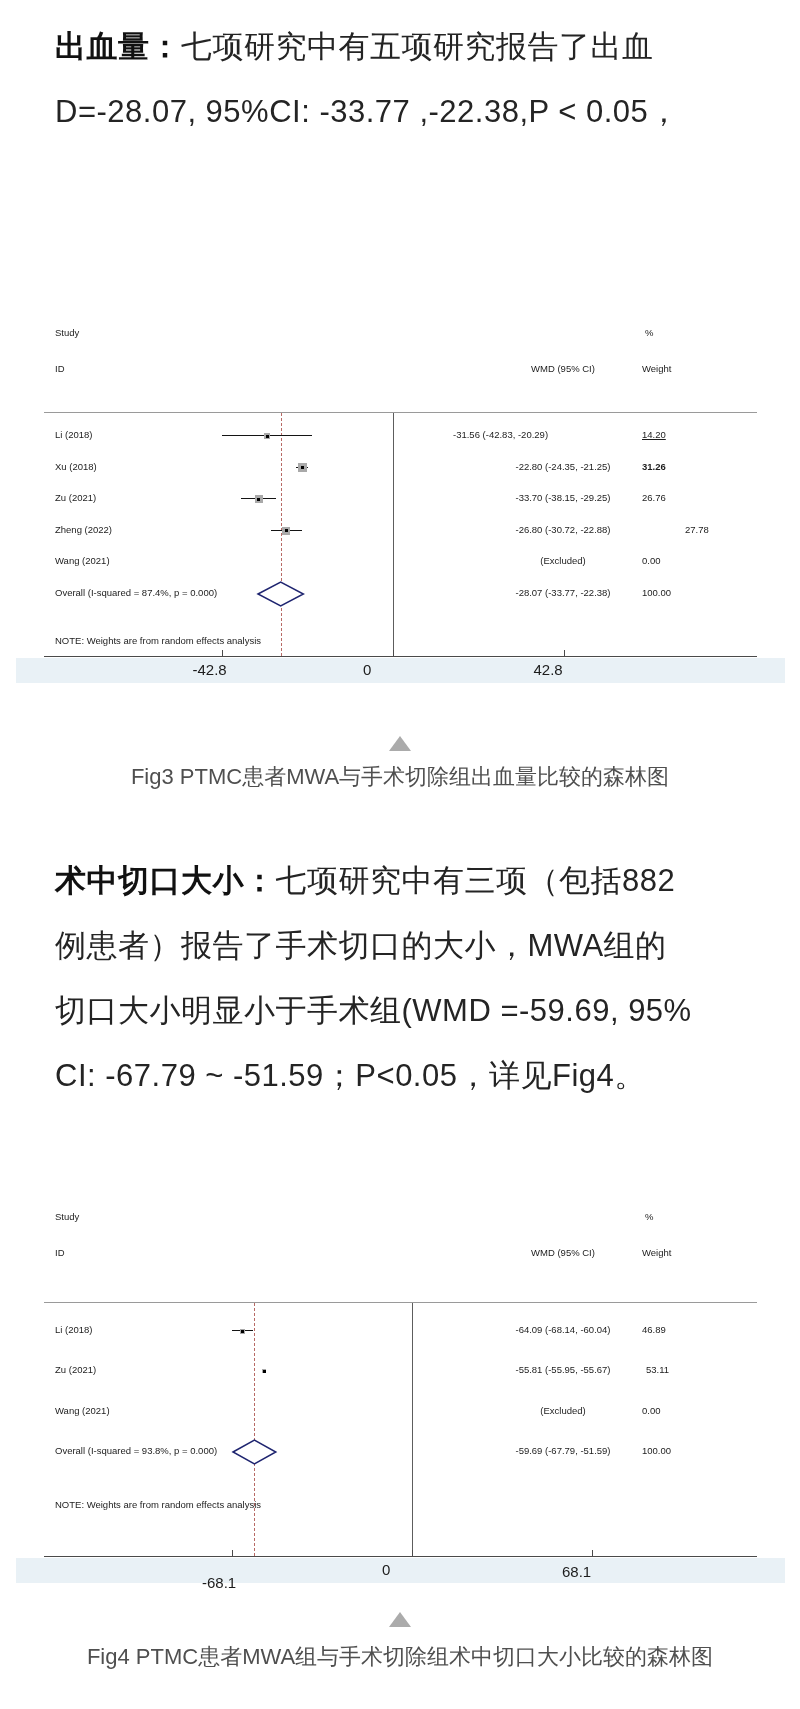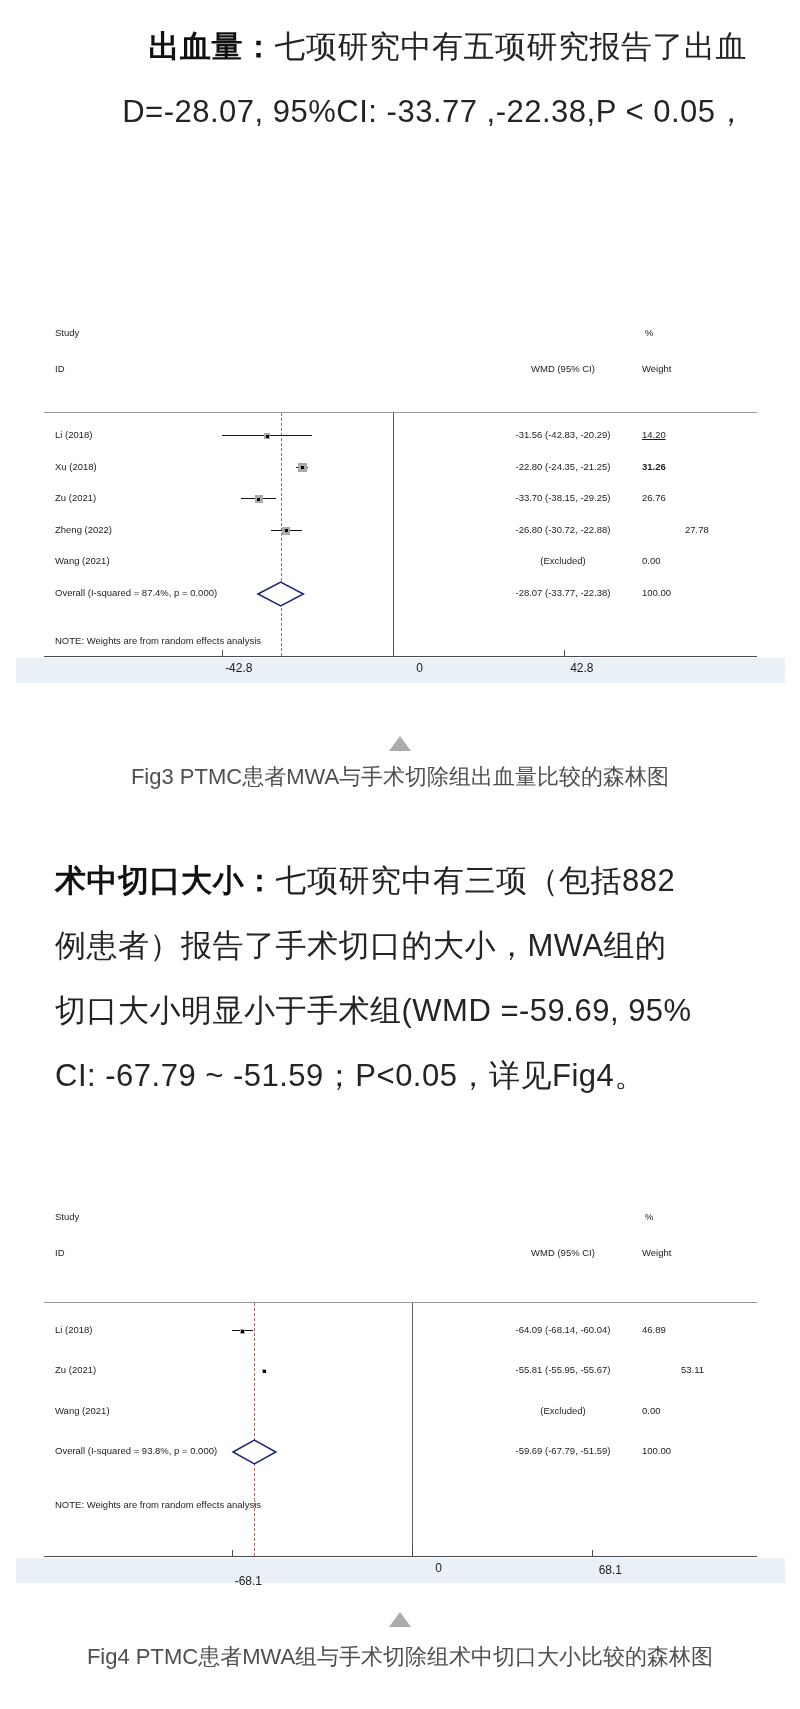--- a/index.html
+++ b/index.html
@@ -18,45 +18,45 @@
   .fp-text{position:absolute;font-size:9.5px;color:#1c1c1c;white-space:nowrap;}
   .fp-hline{position:absolute;height:1px;background:#9a9a9a;}
   .fp-axis{position:absolute;height:1px;background:#4a4a4a;}
   .fp-vline{position:absolute;width:1px;background:#5d5d5d;}
   .fp-dash{position:absolute;width:0;border-left:1px dashed #b76a65;}
   .fp-ci{position:absolute;height:1px;background:#141414;}
   .fp-box{position:absolute;background:#a9a9a9;}
   .fp-dot{position:absolute;width:3px;height:3px;background:#000;}
   .fp-strip{position:absolute;background:#e9f1f6;}
   .fp-tick{position:absolute;width:1px;height:6px;background:#4a4a4a;}
-  .fp-ticklabel{position:absolute;width:60px;text-align:right;font-size:12px;color:#1c1c1c;}
+  .fp-ticklabel{position:absolute;width:60px;text-align:left;font-size:15px;color:#1c1c1c;}
   .fp-svg{position:absolute;}
 </style>
 </head>
 <body>
 
-<div class="para" style="top:14px;text-align:right;">
+<div class="para" style="top:14px;">
   <div class="pline"><strong>出血量：</strong><span>七项研究中有五项研究报告了出血</span></div>
   <div class="pline">D=-28.07, 95%CI: -33.77 ,-22.38,P &lt; 0.05，</div>
 </div>
 
 <div class="forest" style="top:296px;height:390px;">
     <div class="fp-text" style="left: 11px; top: 31px;">Study</div>
     <div class="fp-text" style="left: 601px; top: 31px;">%</div>
     <div class="fp-text" style="left: 11px; top: 67px;">ID</div>
     <div class="fp-text" style="left: 409px; top: 67px; width: 220px; text-align: center;">WMD (95% CI)</div>
     <div class="fp-text" style="left: 598px; top: 67px;">Weight</div>
     <div class="fp-hline" style="left: 0px; top: 116px; width: 713px;"></div>
     <div class="fp-vline" style="left: 349px; top: 117px; height: 243px;"></div>
     <div class="fp-dash" style="left: 237.169px; top: 117px; height: 243px;"></div>
     <div class="fp-text" style="left: 11px; top: 133px;">Li (2018)</div>
     <div class="fp-ci" style="left: 178.365px; top: 139px; width: 89.7994px;"></div>
     <div class="fp-box" style="left: 220.265px; top: 137px; width: 6px; height: 6px;"></div>
     <div class="fp-dot" style="left: 221.765px; top: 138.5px;"></div>
-    <div class="fp-text" style="left: 409px; top: 133px; width: 220px; text-align: center;">-31.56 (-42.83, -20.29)</div>
+    <div class="fp-text" style="left: 409px; top: 133px; width: 220px; ">-31.56 (-42.83, -20.29)</div>
     <div class="fp-text" style="left: 598px; top: 133px; text-decoration: underline;">14.20</div>
     <div class="fp-text" style="left: 11px; top: 164.5px;">Xu (2018)</div>
     <div class="fp-ci" style="left: 251.99px; top: 170.5px; width: 12.3504px;"></div>
     <div class="fp-box" style="left: 253.665px; top: 167px; width: 9px; height: 9px;"></div>
     <div class="fp-dot" style="left: 256.665px; top: 170px;"></div>
     <div class="fp-text" style="left: 409px; top: 164.5px; width: 220px; text-align: center;">-22.80 (-24.35, -21.25)</div>
     <div class="fp-text" style="left: 598px; top: 164.5px; font-weight: bold;">31.26</div>
     <div class="fp-text" style="left: 11px; top: 196px;">Zu  (2021)</div>
     <div class="fp-ci" style="left: 197.01px; top: 202px; width: 35.4576px;"></div>
     <div class="fp-box" style="left: 210.739px; top: 199px; width: 8px; height: 8px;"></div>
@@ -112,21 +112,21 @@
     <div class="fp-ci" style="left: 187.906px; top: 150px; width: 21.4083px;"></div>
     <div class="fp-box" style="left: 196.11px; top: 148.5px; width: 5px; height: 5px;"></div>
     <div class="fp-dot" style="left: 197.11px; top: 149.5px;"></div>
     <div class="fp-text" style="left: 409px; top: 144px; width: 220px; text-align: center;">-64.09 (-68.14, -60.04)</div>
     <div class="fp-text" style="left: 598px; top: 144px;">46.89</div>
     <div class="fp-text" style="left: 11px; top: 184.3px;">Zu  (2021)</div>
     <div class="fp-ci" style="left: 220.124px; top: 190.3px; width: 1px;"></div>
     <div class="fp-box" style="left: 218.494px; top: 189.3px; width: 4px; height: 4px;"></div>
     <div class="fp-dot" style="left: 218.994px; top: 189.8px;"></div>
     <div class="fp-text" style="left: 409px; top: 184.3px; width: 220px; text-align: center;">-55.81 (-55.95, -55.67)</div>
-    <div class="fp-text" style="left: 601px; top: 184.3px; padding-left: 36px;">53.11</div>
+    <div class="fp-text" style="left: 566px; top: 184.3px; padding-left: 36px;">53.11</div>
     <div class="fp-text" style="left: 11px; top: 224.6px;">Wang (2021)</div>
     <div class="fp-text" style="left: 409px; top: 224.6px; width: 220px; text-align: center;">(Excluded)</div>
     <div class="fp-text" style="left: 598px; top: 224.6px;">0.00</div>
     <div class="fp-text" style="left: 11px; top: 264.9px;">Overall  (I-squared = 93.8%, p = 0.000)</div>
     <svg class="fp-svg" width="46.816599999999994" height="28" style="left: 186.831px; top: 257.9px;">
       <polygon points="2,14 23.408299999999997,2 44.816599999999994,14 23.408299999999997,26" fill="#ffffff" stroke="#1f2570" stroke-width="1.5"></polygon>
     </svg>
     <div class="fp-text" style="left: 409px; top: 264.9px; width: 220px; text-align: center;">-59.69 (-67.79, -51.59)</div>
     <div class="fp-text" style="left: 598px; top: 264.9px;">100.00</div>
     <div class="fp-text" style="left: 11px; top: 319px;">NOTE: Weights are from random effects analysis</div>

